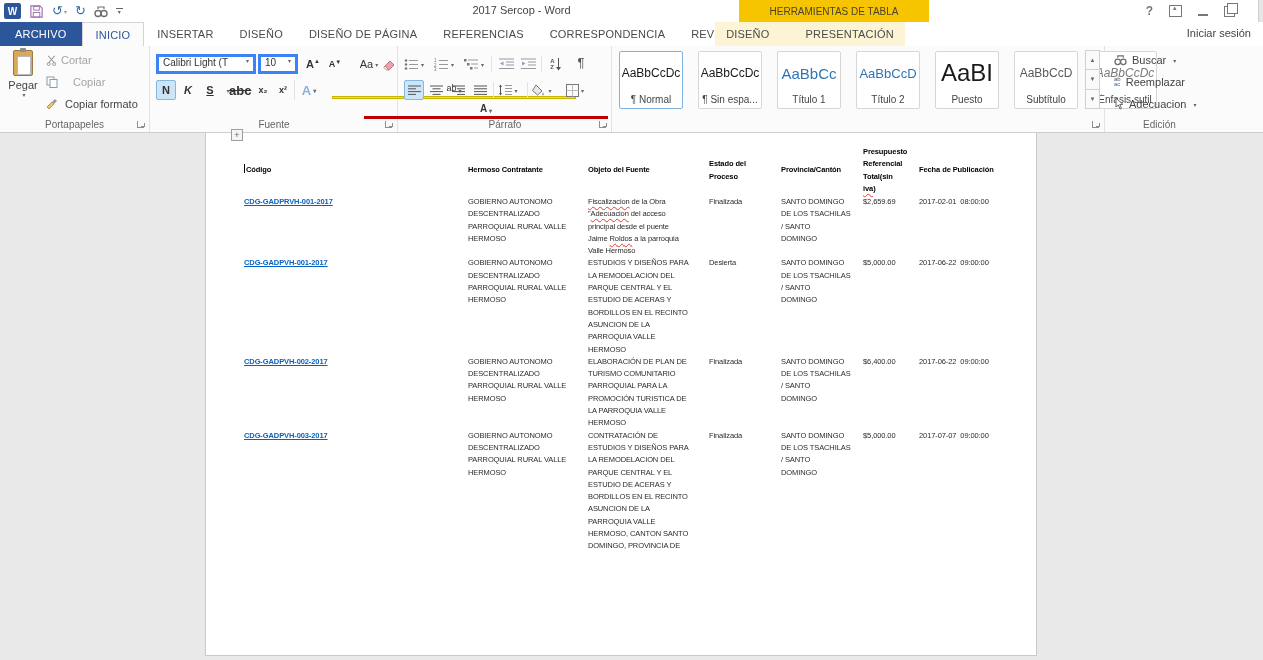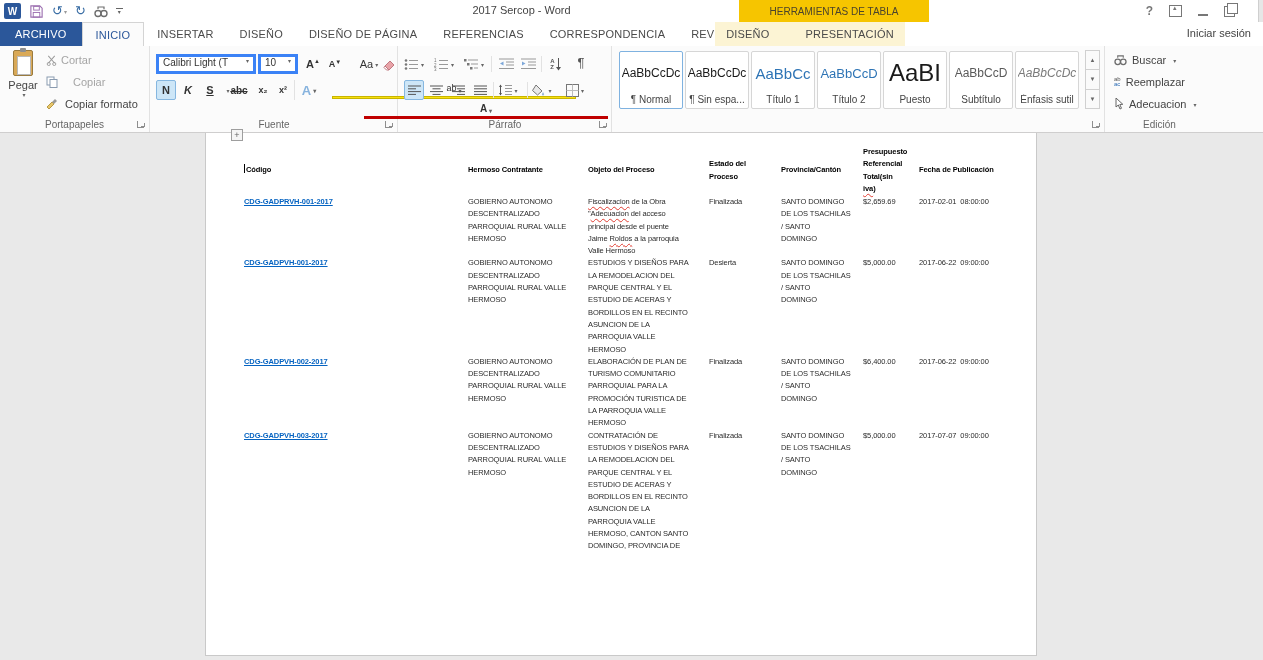--- a/index.html
+++ b/index.html
@@ -66,21 +66,21 @@
   .sbtn.sel { background:#CDE6F7; border:1px solid #86B7E0; }
   .underbar { position:relative; }
   .underbar .bar2 { position:absolute; left:1px; right:1px; bottom:1px; height:3px; }
 
   
   .g-para { left:399px; width:213px; }
   svg.ico { display:block; }
 
   
   .g-styles { left:613px; width:492px; }
-  .stylecards { position:absolute; left:6px; top:5px; display:flex; gap:2px; }
+  .stylecards { position:absolute; left:6px; top:5px; display:flex; gap:15px; }
   .scard { width:64px; height:58px; background:#FFFFFF; border:1px solid #D6D6D6; border-radius:2px; display:flex; flex-direction:column; align-items:center; justify-content:flex-end; padding-bottom:3px; overflow:hidden; }
   .scard.sel { border:1px solid #7FB2E0; }
   .ssample { flex:1; display:flex; align-items:center; font-size:12px; color:#1a1a1a; white-space:nowrap; overflow:hidden; max-width:62px; }
   .sname { font-size:10px; color:#444; white-space:nowrap; overflow:hidden; max-width:62px; }
   .ssample.h1 { font-size:15px; color:#2E74B5; font-weight:300; }
   .ssample.h2 { font-size:13px; color:#2E74B5; }
   .ssample.title { font-size:24px; font-weight:300; }
   .ssample.sub { color:#5A5A5A; }
   .ssample.emph { font-style:italic; color:#7a7a7a; }
   .sscroll { position:absolute; left:472px; top:5px; width:15px; height:58px; display:flex; flex-direction:column; }
@@ -235,21 +235,21 @@
         </div>
       <div class="sbtn" style="left:27px; top:34px; font-style:italic; font-weight:bold;">
           <span>K</span>
         </div>
       <div class="sbtn" style="left:49px; top:34px; text-decoration:underline; font-weight:bold;">
           <span>S</span>
         </div>
       <div class="sbtn" style="left:66px; top:34px;">
           <span class="caret">▾</span>
         </div>
-      <div class="sbtn" style="left:78px; top:34px; font-size:10px; text-decoration:line-through; font-weight:bold;">
+      <div class="sbtn" style="left:78px; top:34px; font-size:13px; text-decoration:line-through; font-weight:bold;">
           <span>abc</span>
         </div>
       <div class="sbtn" style="left:102px; top:34px; font-size:9px; font-weight:bold;">
           <span>x₂</span>
         </div>
       <div class="sbtn" style="left:122px; top:34px; font-size:9px; font-weight:bold;">
           <span>x²</span>
         </div>
       <div class="vsep" style="left:143px; top:34px; height:20px;"></div>
       <div class="sbtn" style="left:148px; top:34px; font-size:13px; font-weight:bold; color:#87B3DE;">
@@ -441,21 +441,21 @@
   </div>
 
   <div class="docarea">
     <div class="page">
       <div class="tbl-handle">+</div>
       <div class="doc-table">
 
         <div class="thead">
           <div class="tcell th"><span class="cursor-bar"></span><span>Código</span></div>
           <div class="tcell th">Hermoso Contratante</div>
-          <div class="tcell th">Objeto del Proceso</div>
+          <div class="tcell th">Objeto del Fuente</div>
           <div class="tcell th">Estado del
 Proceso</div>
           <div class="tcell th">Provincia/Cantón</div>
           <div class="tcell th">Presupuesto
 Referencial
 Total(sin
 <span class="sq">iva</span>)</div>
           <div class="tcell th">Fecha de Publicación</div>
         </div>
 

